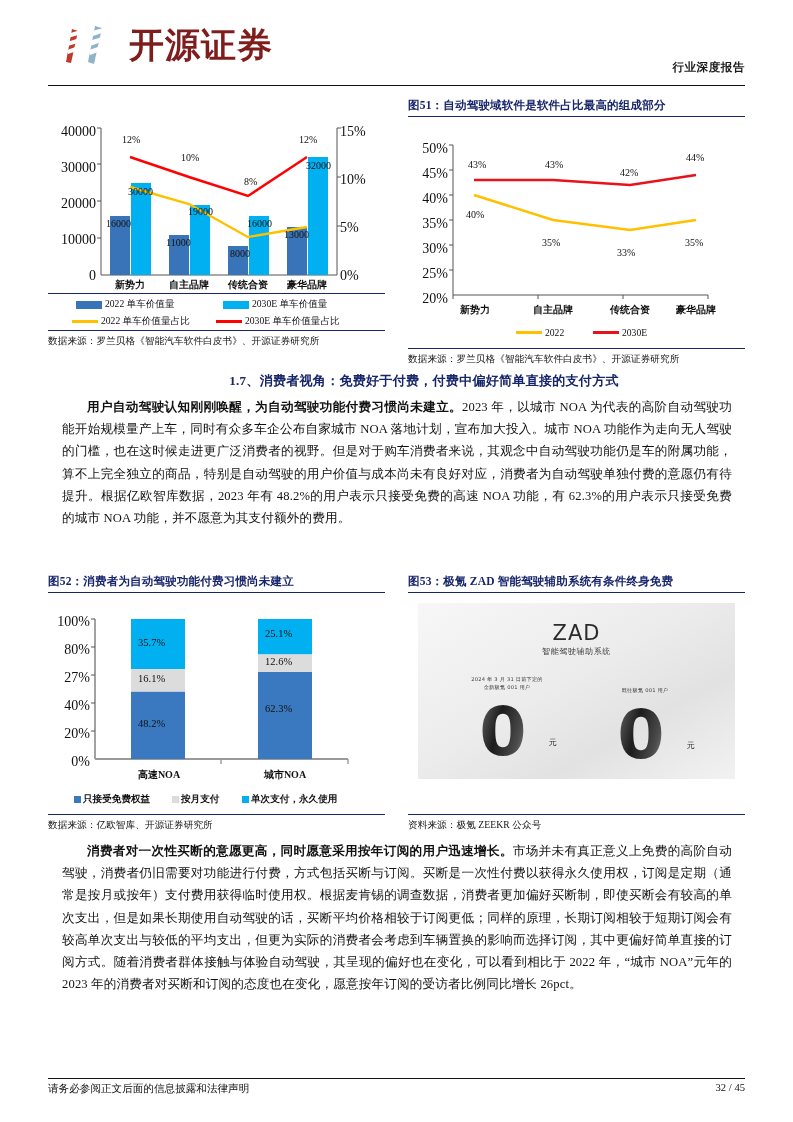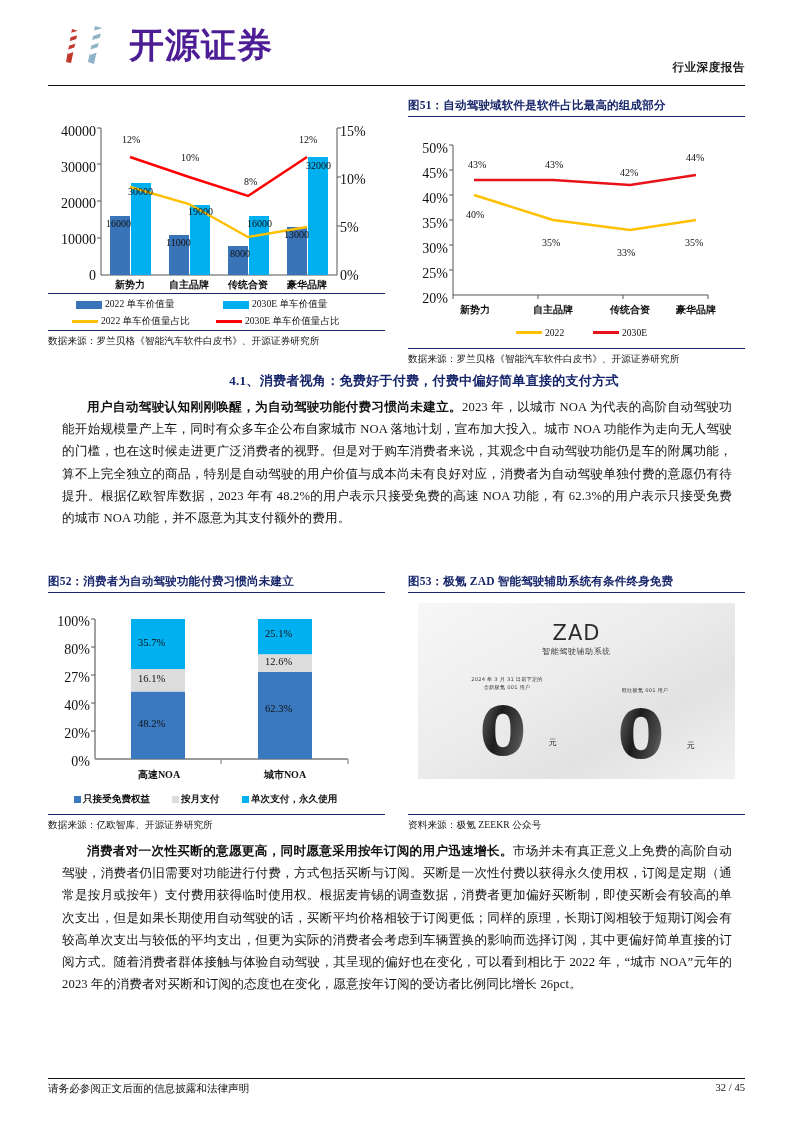--- a/index.html
+++ b/index.html
@@ -14,21 +14,21 @@
   .page-header {
     position: absolute; left: 0; top: 0; width: 793px; height: 88px;
   }
   .logo-wrap {
     position: absolute; left: 62px; top: 22px;
     display: flex; align-items: center; gap: 9px;
   }
   .logo-mark { width: 58px; height: 46px; display: block; }
   .logo-text {
     font-family: "DejaVu Sans", sans-serif;
-    font-size: 35px; font-weight: 700; color: #4c1d95;
+    font-size: 35px; font-weight: 700; color: #7f1d1d;
     letter-spacing: 1px; line-height: 1;
   }
   .report-tag {
     position: absolute; right: 48px; top: 60px;
     font-size: 11.5px; font-weight: 700; color: #1a1a1a;
     letter-spacing: 0.6px;
   }
   .header-rule {
     position: absolute; left: 48px; top: 85px; width: 697px;
     border-bottom: 1.4px solid #111111;
@@ -319,21 +319,21 @@
       </div>
       <div class="legend-row" style="left:185px;top:210px;">
         <span class="sw-line" style="background:#e8121a;"></span>
         <span>2030E</span>
       </div>
     </div>
   </div>
   <div class="fig-src">数据来源：罗兰贝格《智能汽车软件白皮书》、开源证券研究所</div>
 </div>
 
-<div class="sec-head">4.1、消费者视角：免费好于付费，付费中偏好简单直接的支付方式</div>
+<div class="sec-head">1.7、消费者视角：免费好于付费，付费中偏好简单直接的支付方式</div>
 
 <div class="para" id="para1">
   <b>用户自动驾驶认知刚刚唤醒，为自动驾驶功能付费习惯尚未建立。</b><span>2023 年，以城市 NOA 为代表的高阶自动驾驶功能开始规模量产上车，同时有众多车企公布自家城市 NOA 落地计划，宣布加大投入。城市 NOA 功能作为走向无人驾驶的门槛，也在这时候走进更广泛消费者的视野。但是对于购车消费者来说，其观念中自动驾驶功能仍是车的附属功能，算不上完全独立的商品，特别是自动驾驶的用户价值与成本尚未有良好对应，消费者为自动驾驶单独付费的意愿仍有待提升。根据亿欧智库数据，2023 年有 48.2%的用户表示只接受免费的高速 NOA 功能，有 62.3%的用户表示只接受免费的城市 NOA 功能，并不愿意为其支付额外的费用。</span>
 </div>
 
 <div class="fig" id="fig52">
   <div class="fig-title">
     <span class="num">图52：</span><span>消费者为自动驾驶功能付费习惯尚未建立</span>
   </div>
   <div class="fig-body" style="height:222px;">

